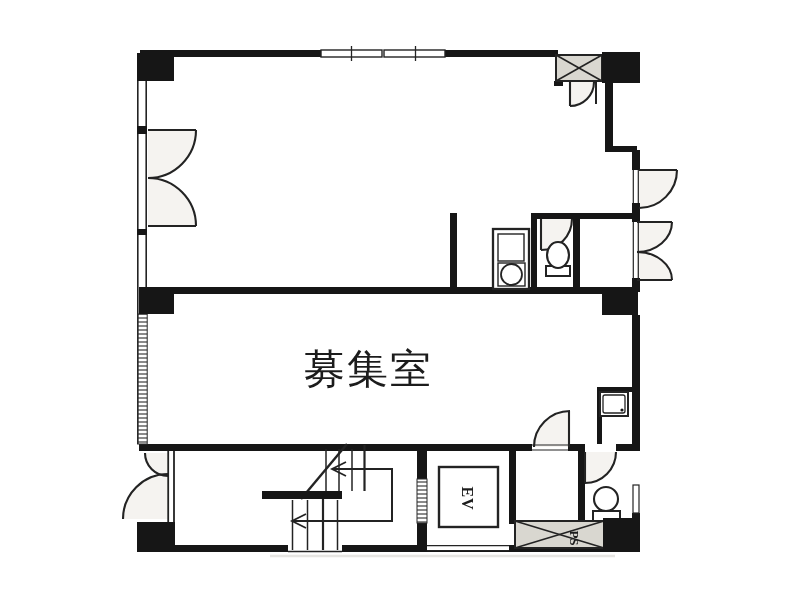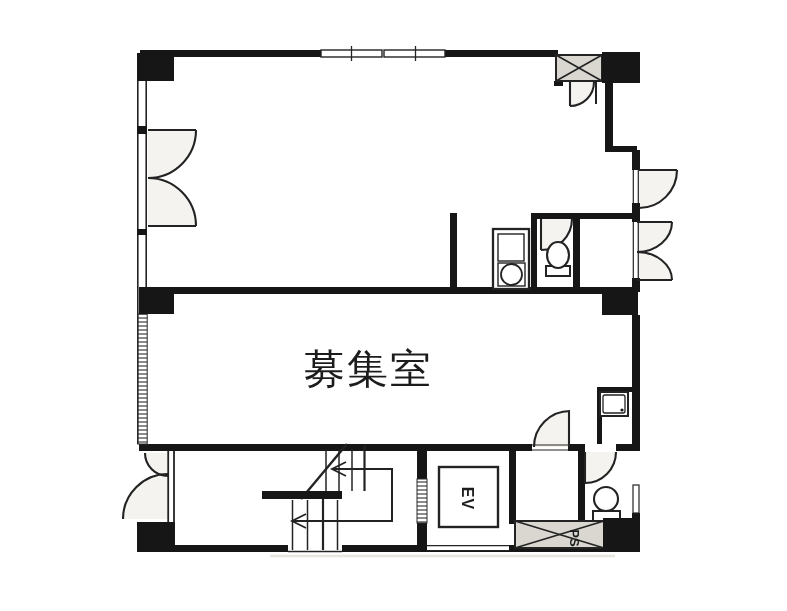--- a/index.html
+++ b/index.html
@@ -2,21 +2,21 @@
 <html style="--wall: #161616; --line: #232323; --shaft-fill: #d9d7d0; --door-fill: #eceae4; --background: #ffffff;"><head>
 <meta charset="utf-8">
 <style>
   :root{
     --wall:#161616; --line:#232323; --shaft-fill:#d9d7d0;
     --door-fill:#eceae4; --background:#ffffff;
   }
   html,body{margin:0;padding:0;}
   body{width:787px;height:611px;background:var(--background);
        font-family:"Liberation Sans","DejaVu Sans",sans-serif;}
-  .stage{position:relative;width:787px;height:611px;background:var(--background);overflow:hidden;}
+  .stage{position:relative;width:787px;height:611px;background:var(--background);overflow:hidden;font-family:Liberation Serif, serif;}
   .stage svg{position:absolute;left:0;top:0;}
   .w{fill:var(--wall);}
   .ln{stroke:var(--line);fill:none;}
   .hl{stroke:#2b2b2b;stroke-width:1.1;}
   .white{fill:#ffffff;}
   .shaft{fill:var(--shaft-fill);stroke:var(--line);stroke-width:2;}
   .hatch{fill:url(#hatchH);stroke:#2a2a2a;stroke-width:1;}
   .pie{fill:var(--door-fill);opacity:.55;stroke:none;}
   .arc{stroke:var(--line);stroke-width:2.1;fill:none;}
   .fx{fill:#ffffff;stroke:var(--line);}

